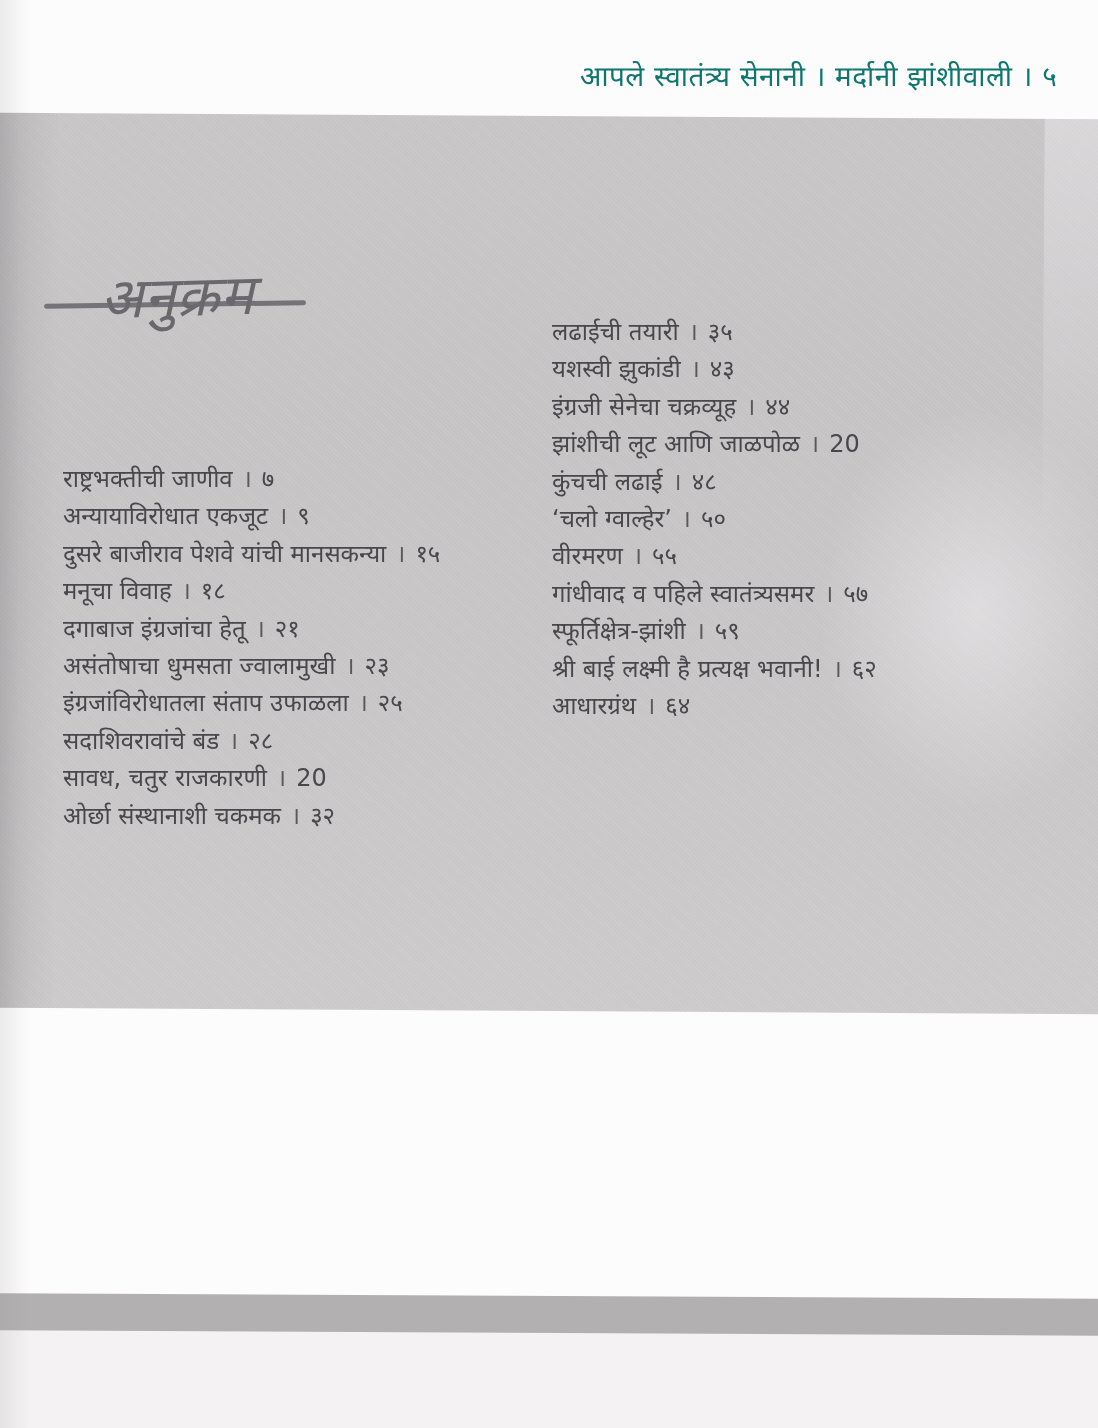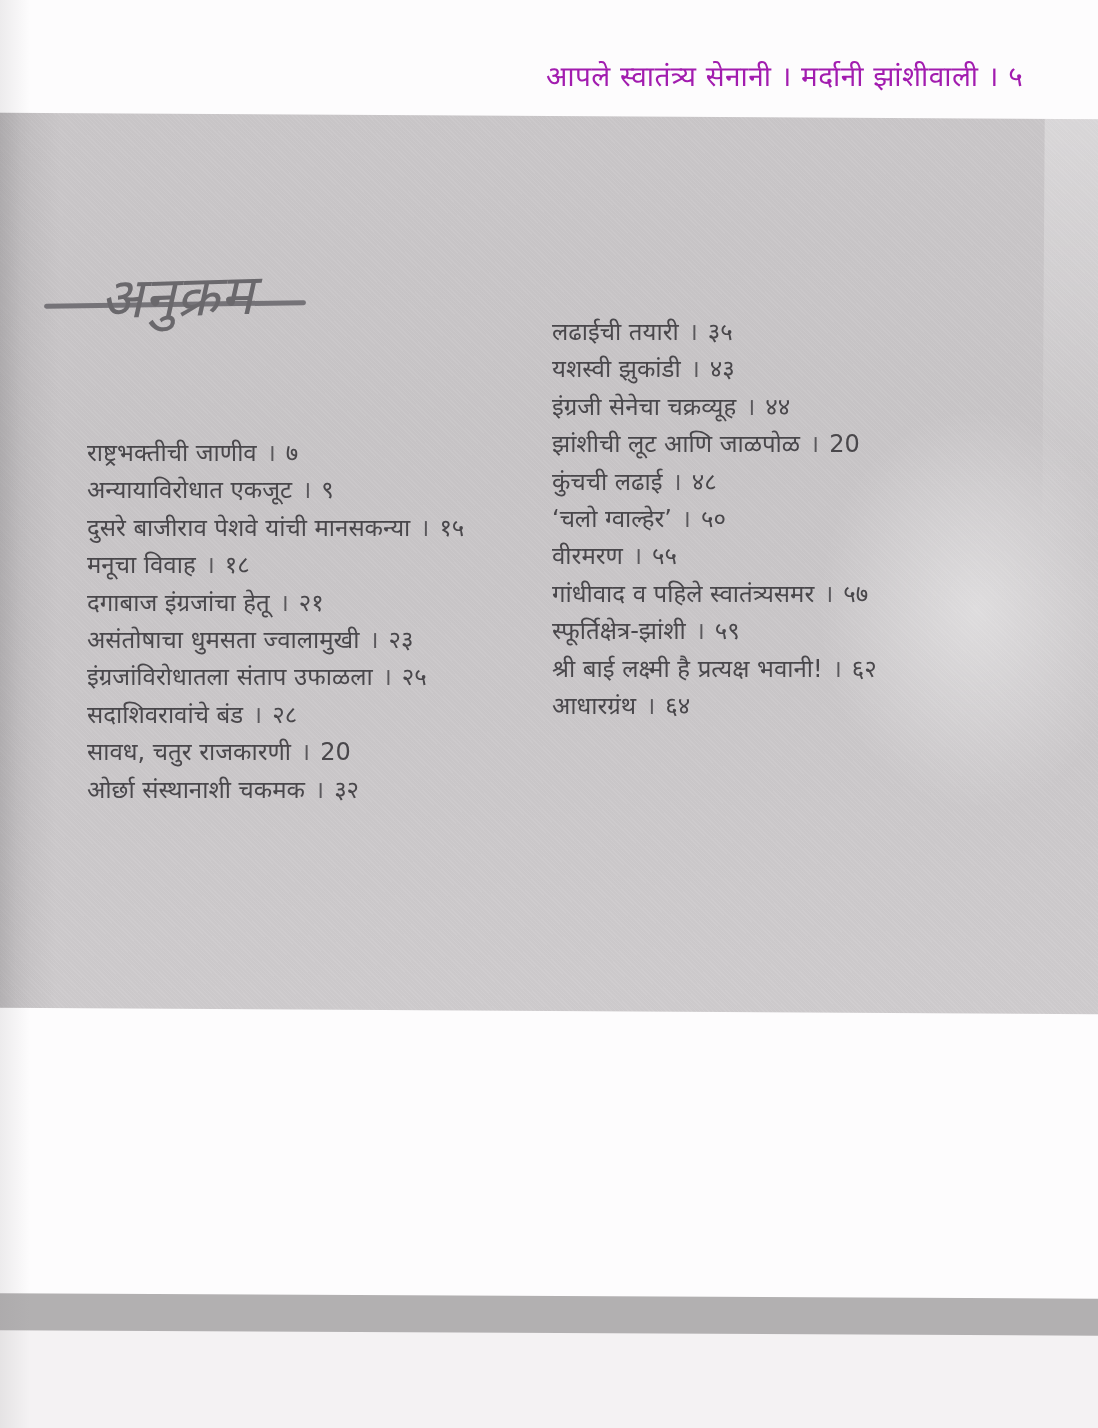--- a/index.html
+++ b/index.html
@@ -42,40 +42,40 @@
     position:absolute;left:0;top:1312px;width:1098px;height:116px;
     background:#f4f2f3;
   }
   .bottom-bar{
     position:absolute;left:-12px;top:1296px;width:1122px;height:37px;
     background:#b2b0b1;
     transform:rotate(0.28deg);
   }
   
   .header{
-    position:absolute;top:56px;left:546px;
-    font-size:28px;color:#a21caf;letter-spacing:0.4px;
+    position:absolute;top:56px;left:580px;
+    font-size:28px;color:#0f766e;letter-spacing:0.4px;
     white-space:nowrap;
   }
   
   .title-wrap{position:absolute;left:96px;top:256px;width:320px;height:120px;}
   .title-stroke{
     position:absolute;left:-52px;top:46px;width:262px;height:5px;
     background:#757378;border-radius:3px;transform:rotate(-0.8deg);
   }
   .title-text{
     position:absolute;left:4px;top:0;
     font-size:56px;color:#6a686c;font-style:italic;
     transform:rotate(-1.6deg);
     letter-spacing:1px;
     white-space:nowrap;
   }
   
   .toc{position:absolute;font-size:24px;line-height:37.4px;color:#49474b;white-space:nowrap;}
-  .toc-left{left:63px;top:435px;margin-left:24px;}
+  .toc-left{left:63px;top:461px;}
   .toc-right{left:552px;top:314px;}
   .row{height:37.4px;}
   .sep{margin:0 10px;color:#5a585c;}
 </style>
 </head>
 <body>
 
 <div class="stage">
 
   <div class="gray-block">

